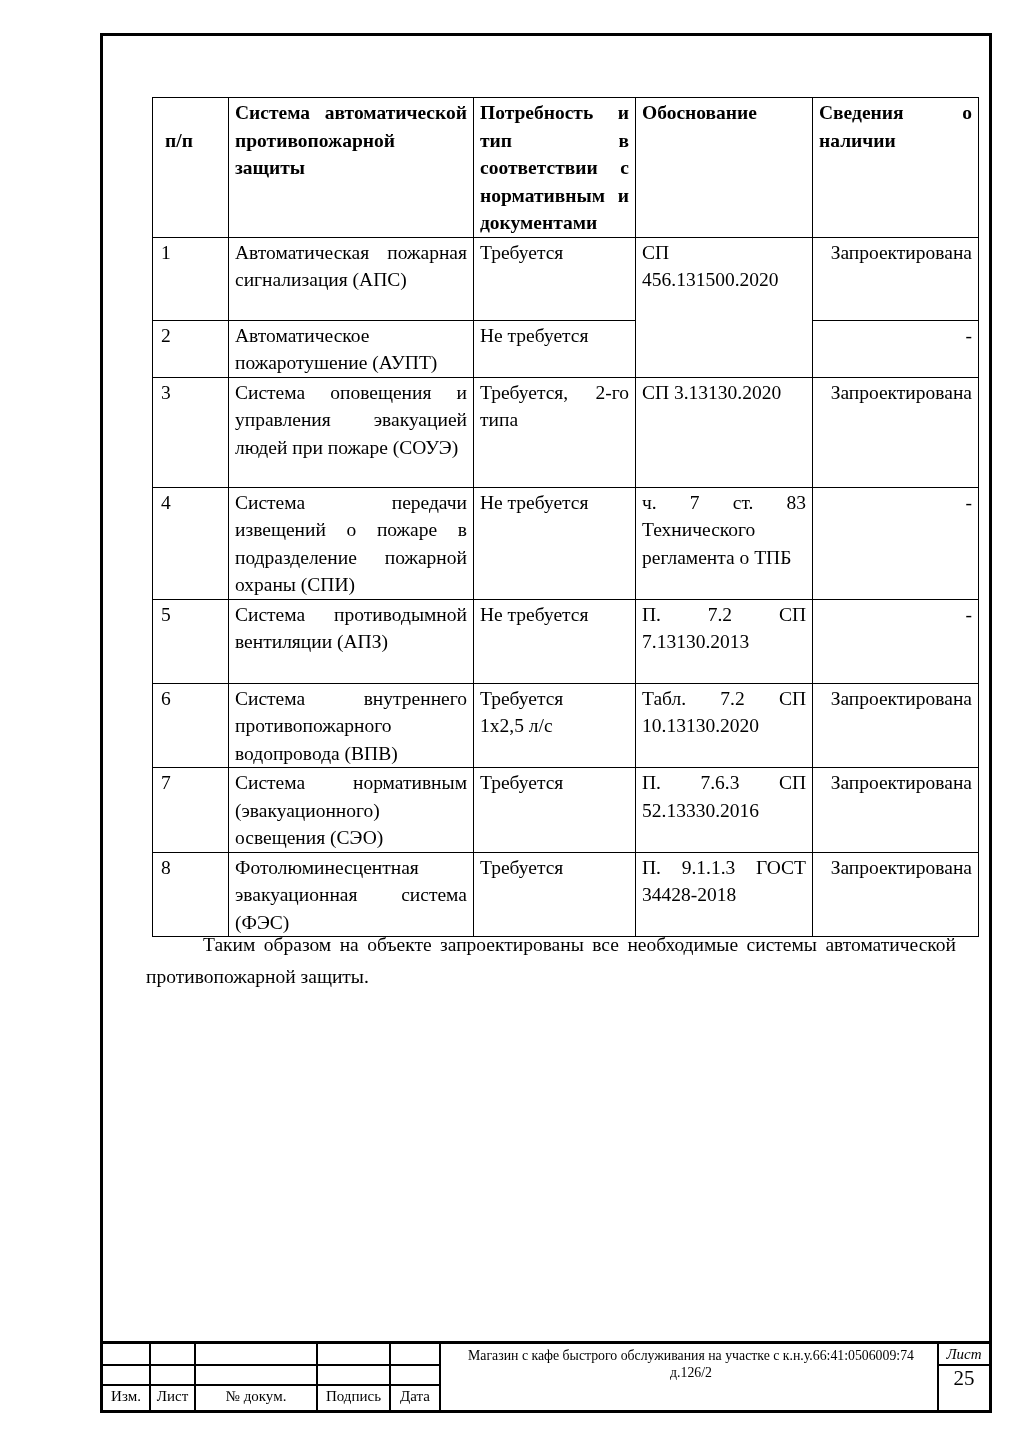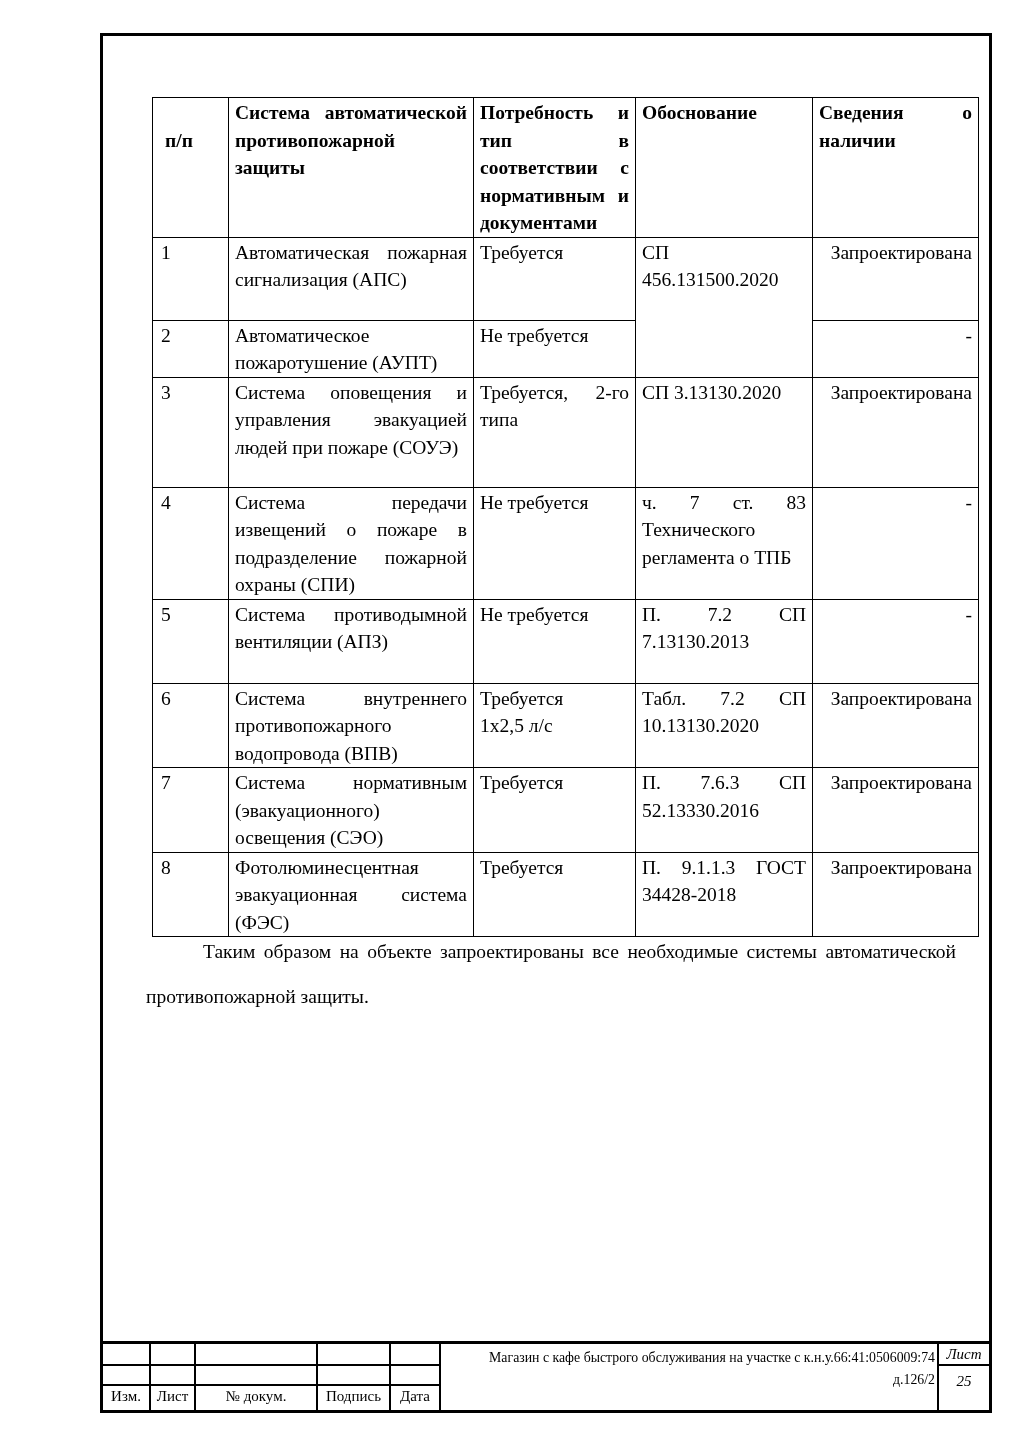--- a/index.html
+++ b/index.html
@@ -31,47 +31,47 @@
   td.c-need{text-align:justify;white-space:pre-wrap;margin-left:48px;}
   td.c-basis{text-align:justify;white-space:pre-wrap;}
   td.c-status{text-align:right;}
   tr.r-head{height:136px;}
   tr.r1{height:83px;} tr.r2{height:54px;} tr.r3{height:110px;}
   tr.r4{height:112px;} tr.r5{height:84px;} tr.r6{height:83px;}
   tr.r7{height:82px;} tr.r8{height:84px;}
   
   .closing{
     position:absolute;left:146px;top:929px;width:810px;
-    font-size:19.5px;line-height:45px;text-align:justify;text-indent:57px;
+    font-size:19.5px;line-height:32px;text-align:justify;text-indent:57px;
   }
   
   .stamp{
     position:absolute;left:100px;top:1341px;width:892px;height:72px;
     border:3px solid #000;box-sizing:border-box;
     display:grid;
     grid-template-columns:48px 45px 122px 73px 50px 1fr 50px;
     grid-template-rows:22px 20px 1fr;
   }
   .sc{border-right:2px solid #000;border-bottom:2px solid #000;box-sizing:border-box;}
   .sc.label{
     font-size:15px;line-height:21px;text-align:center;
     border-bottom:none;overflow:hidden;
   }
   .sc.project{
     grid-column:6;grid-row:1/4;border-bottom:none;
-    font-size:13.8px;line-height:22px;padding:3px 2px 0 6px;text-align:right;
+    font-size:13.8px;line-height:17px;padding:3px 2px 0 6px;text-align:center;
     overflow:hidden;
   }
   .sc.sheet-label{
     grid-column:7;grid-row:1;border-right:none;
     font-style:italic;font-size:15px;line-height:20px;text-align:center;
   }
   .sc.sheet-num{
     grid-column:7;grid-row:2/4;border-right:none;border-bottom:none;
-    font-style:italic;font-size:15px;text-align:center;padding-top:7px;
+    font-size:21px;text-align:center;
   }
   .g1{grid-row:1;} .g2{grid-row:2;} .g3{grid-row:3;}
 </style>
 </head>
 <body>
 
 <div class="frame"></div>
 
 <table class="doc-table">
   <colgroup>

